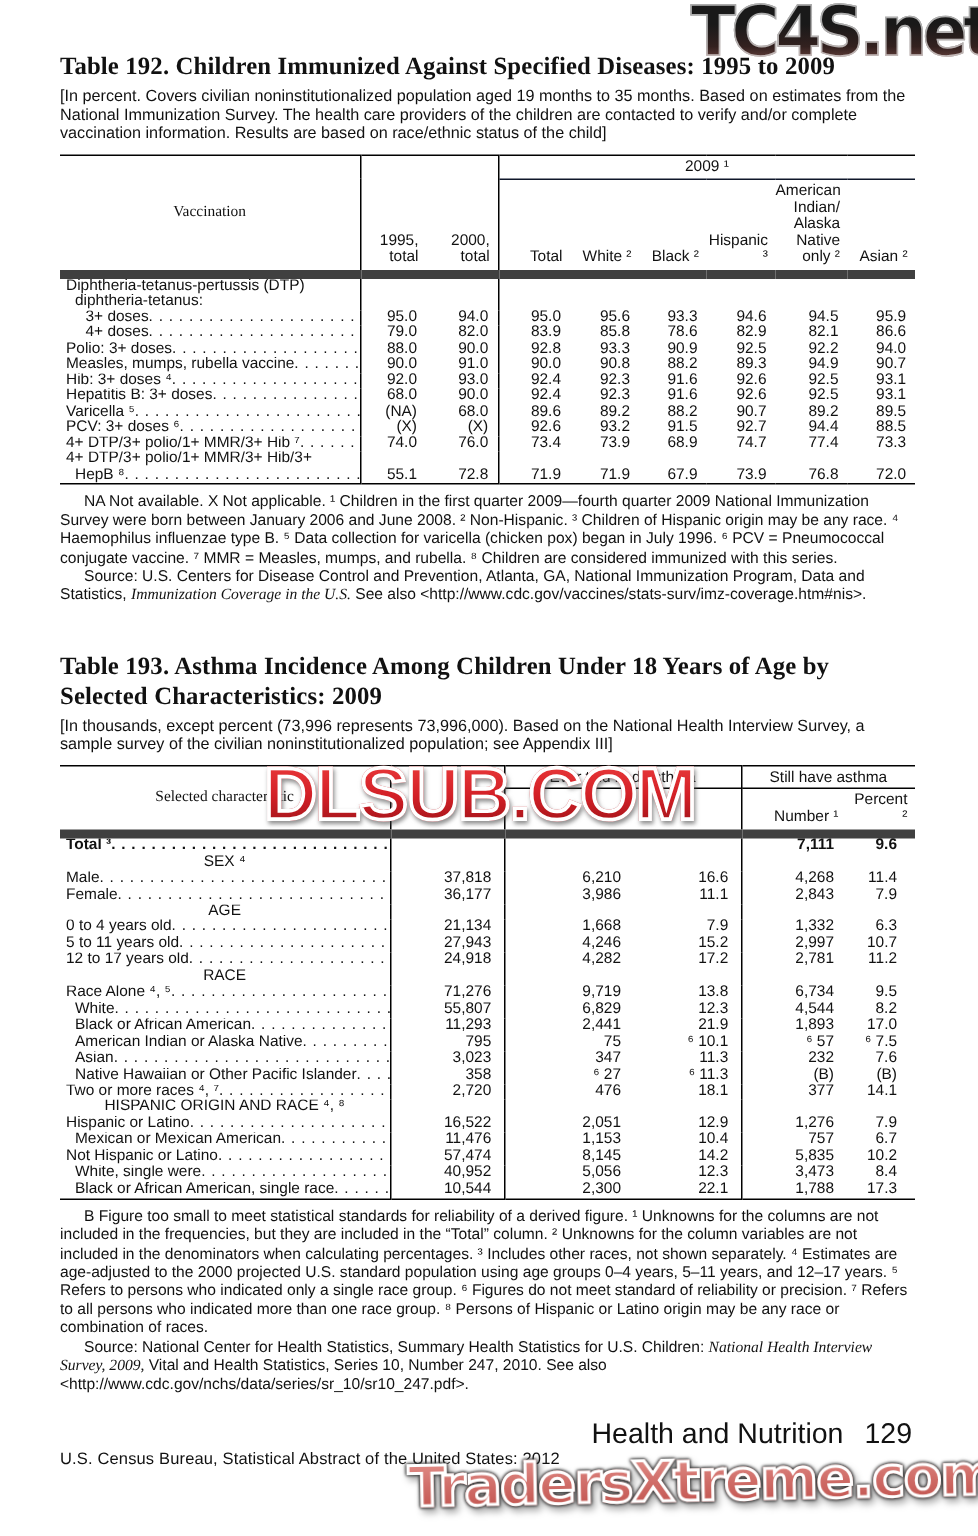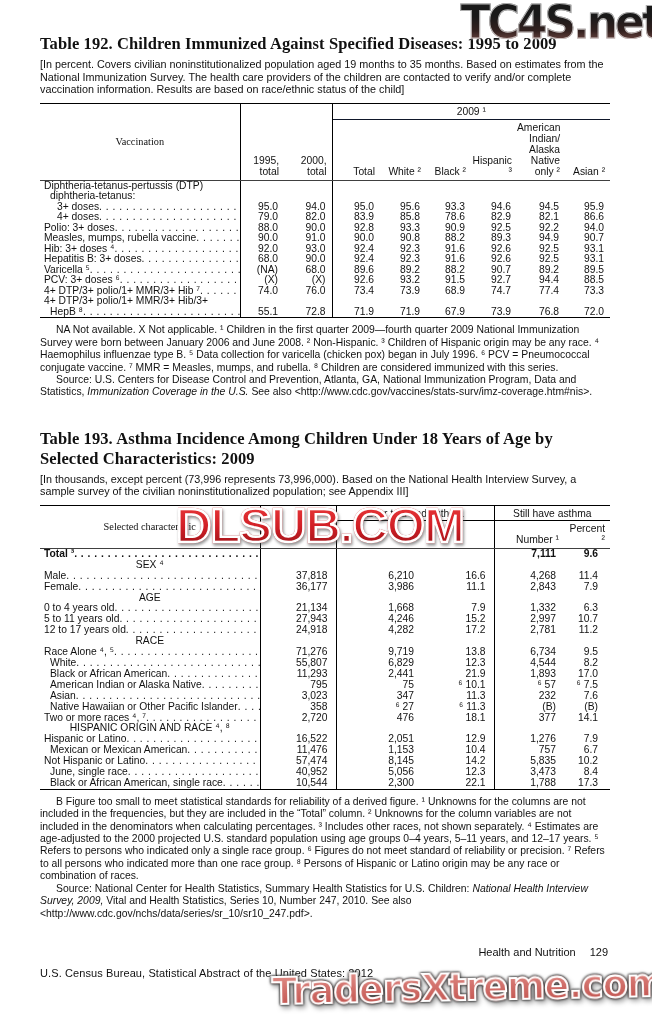--- a/index.html
+++ b/index.html
@@ -11,21 +11,21 @@
              line-height:20px;margin:0 0 4px 0;letter-spacing:.1px;}
   .note{font-size:10.8px;line-height:12.6px;margin:0 0 7px 0;}
 
   table{border-collapse:collapse;table-layout:fixed;width:570px;font-size:10.3px;
         border-top:1.5px solid #000;border-bottom:1.5px solid #000;margin:0;}
   th{font-weight:normal;padding:0;}
   td{padding:0;}
   thead th{vertical-align:bottom;}
   .spn{font-size:10.3px;text-align:center;border-bottom:1px solid #0f172a;padding:2px 0 2px 0;}
   .hcol{text-align:right;padding:2px 5px 3px 0;line-height:11px;}
-  .hb{border-bottom:1px solid #404040;}
+  .hb{border-bottom:6px solid #404040;}
   .vr{border-right:1px solid #000;}
   .vacc,.selchar{text-align:center;vertical-align:middle;font-size:10.3px;font-family:Liberation Serif, serif;}
   .grp{text-align:center;border-bottom:1px solid #000;padding:2px 0 1px 0;}
 
   tbody td{line-height:10.5px;vertical-align:bottom;}
   #t193 tbody td{line-height:10.9px;}
   td.num{text-align:right;padding-right:6px;white-space:nowrap;}
   #t193 td.num{padding-right:8px;}
   #t193 td.c4{padding-right:12px;}
   td.lbl{overflow:hidden;}
@@ -34,21 +34,21 @@
   .ind1{padding-left:6px;}
   .ind2{padding-left:13px;}
   .leader{flex:1;overflow:hidden;white-space:nowrap;}
   .leader::after{content:" . . . . . . . . . . . . . . . . . . . . . . . . . . . . . . . . . . . . . . . . . . . . . . . . . . . . . . . .";letter-spacing:.5px;}
   tr.bold td, tr.bold .leader::after{font-weight:bold;}
   td.sec{text-align:center;}
   td.sec .lblrow{display:block;padding:0;text-align:center;white-space:nowrap;}
 
   .fnblock{margin-top:6px;}
   .fn{font-size:10.4px;line-height:12.4px;margin:0;text-indent:16px;}
-  .it{font-style:italic;}
+  .it{font-style:italic;font-family:Liberation Serif, serif;}
 
   .sect193{margin-top:30px;position:relative;}
   .t193wrap{position:relative;}
 
   
   .wm{position:absolute;z-index:9;pointer-events:none;white-space:nowrap;
       color:transparent;-webkit-background-clip:text;background-clip:text;}
   .wm-top{top:-4px;right:-8px;font-family:"DejaVu Sans",sans-serif;font-weight:bold;
       font-size:44px;letter-spacing:-3px;transform:scaleY(1.04);
       background-image:linear-gradient(180deg,#191919 40%,#33211f 68%,#95605a 100%);
@@ -58,21 +58,21 @@
       font-size:49px;letter-spacing:-1px;
       background-image:linear-gradient(180deg,#f04040 0%,#d21f26 52%,#8f1015 100%);
       -webkit-text-stroke:2.5px #fff;
       filter:drop-shadow(1px 2px 1.5px rgba(70,70,70,.6));}
   .wm-bot{left:272px;top:966px;font-family:"DejaVu Sans",sans-serif;font-weight:bold;
       font-size:37px;letter-spacing:-1px;transform:rotate(-1.2deg);
       background-image:linear-gradient(180deg,#e5958f 0%,#d2716c 45%,#bd4b46 100%);
       -webkit-text-stroke:2px #fff;
       filter:drop-shadow(0 0 1.2px #3a3a3a) drop-shadow(0 0 1px #3a3a3a) drop-shadow(2px 3px 2px rgba(0,0,0,.30));}
 
-  .pagefoot-right{position:absolute;right:44px;top:946px;font-size:11px;}
+  .pagefoot-right{position:absolute;right:44px;top:946px;font-size:19px;}
   .pagefoot-right .pg{margin-left:14px;}
   .census-line{position:absolute;left:40px;top:967px;font-size:11px;letter-spacing:.1px;}
 </style>
 </head>
 <body>
 
 <div class="page">
 
   <h1 class="tbl-title">Table 192. Children Immunized Against Specified Diseases: 1995 to 2009</h1>
   <p class="note">[In percent. Covers civilian noninstitutionalized population aged 19 months to 35 months. Based on estimates from the National Immunization Survey. The health care providers of the children are contacted to verify and/or complete vaccination information. Results are based on race/ethnic status of the child]</p>
@@ -594,21 +594,21 @@
               </td>
               <td class="num c0 vr">57,474</td>
               <td class="num c1">8,145</td>
               <td class="num c2 vr">14.2</td>
               <td class="num c3">5,835</td>
               <td class="num c4">10.2</td>
             </tr>
             <tr>
               <td class="lbl vr">
                 <div class="lblrow">
-                  <span class="lt ind1">June, single race</span>
+                  <span class="lt ind1">White, single were</span>
                   <span class="leader"></span>
                 </div>
               </td>
               <td class="num c0 vr">40,952</td>
               <td class="num c1">5,056</td>
               <td class="num c2 vr">12.3</td>
               <td class="num c3">3,473</td>
               <td class="num c4">8.4</td>
             </tr>
             <tr>

